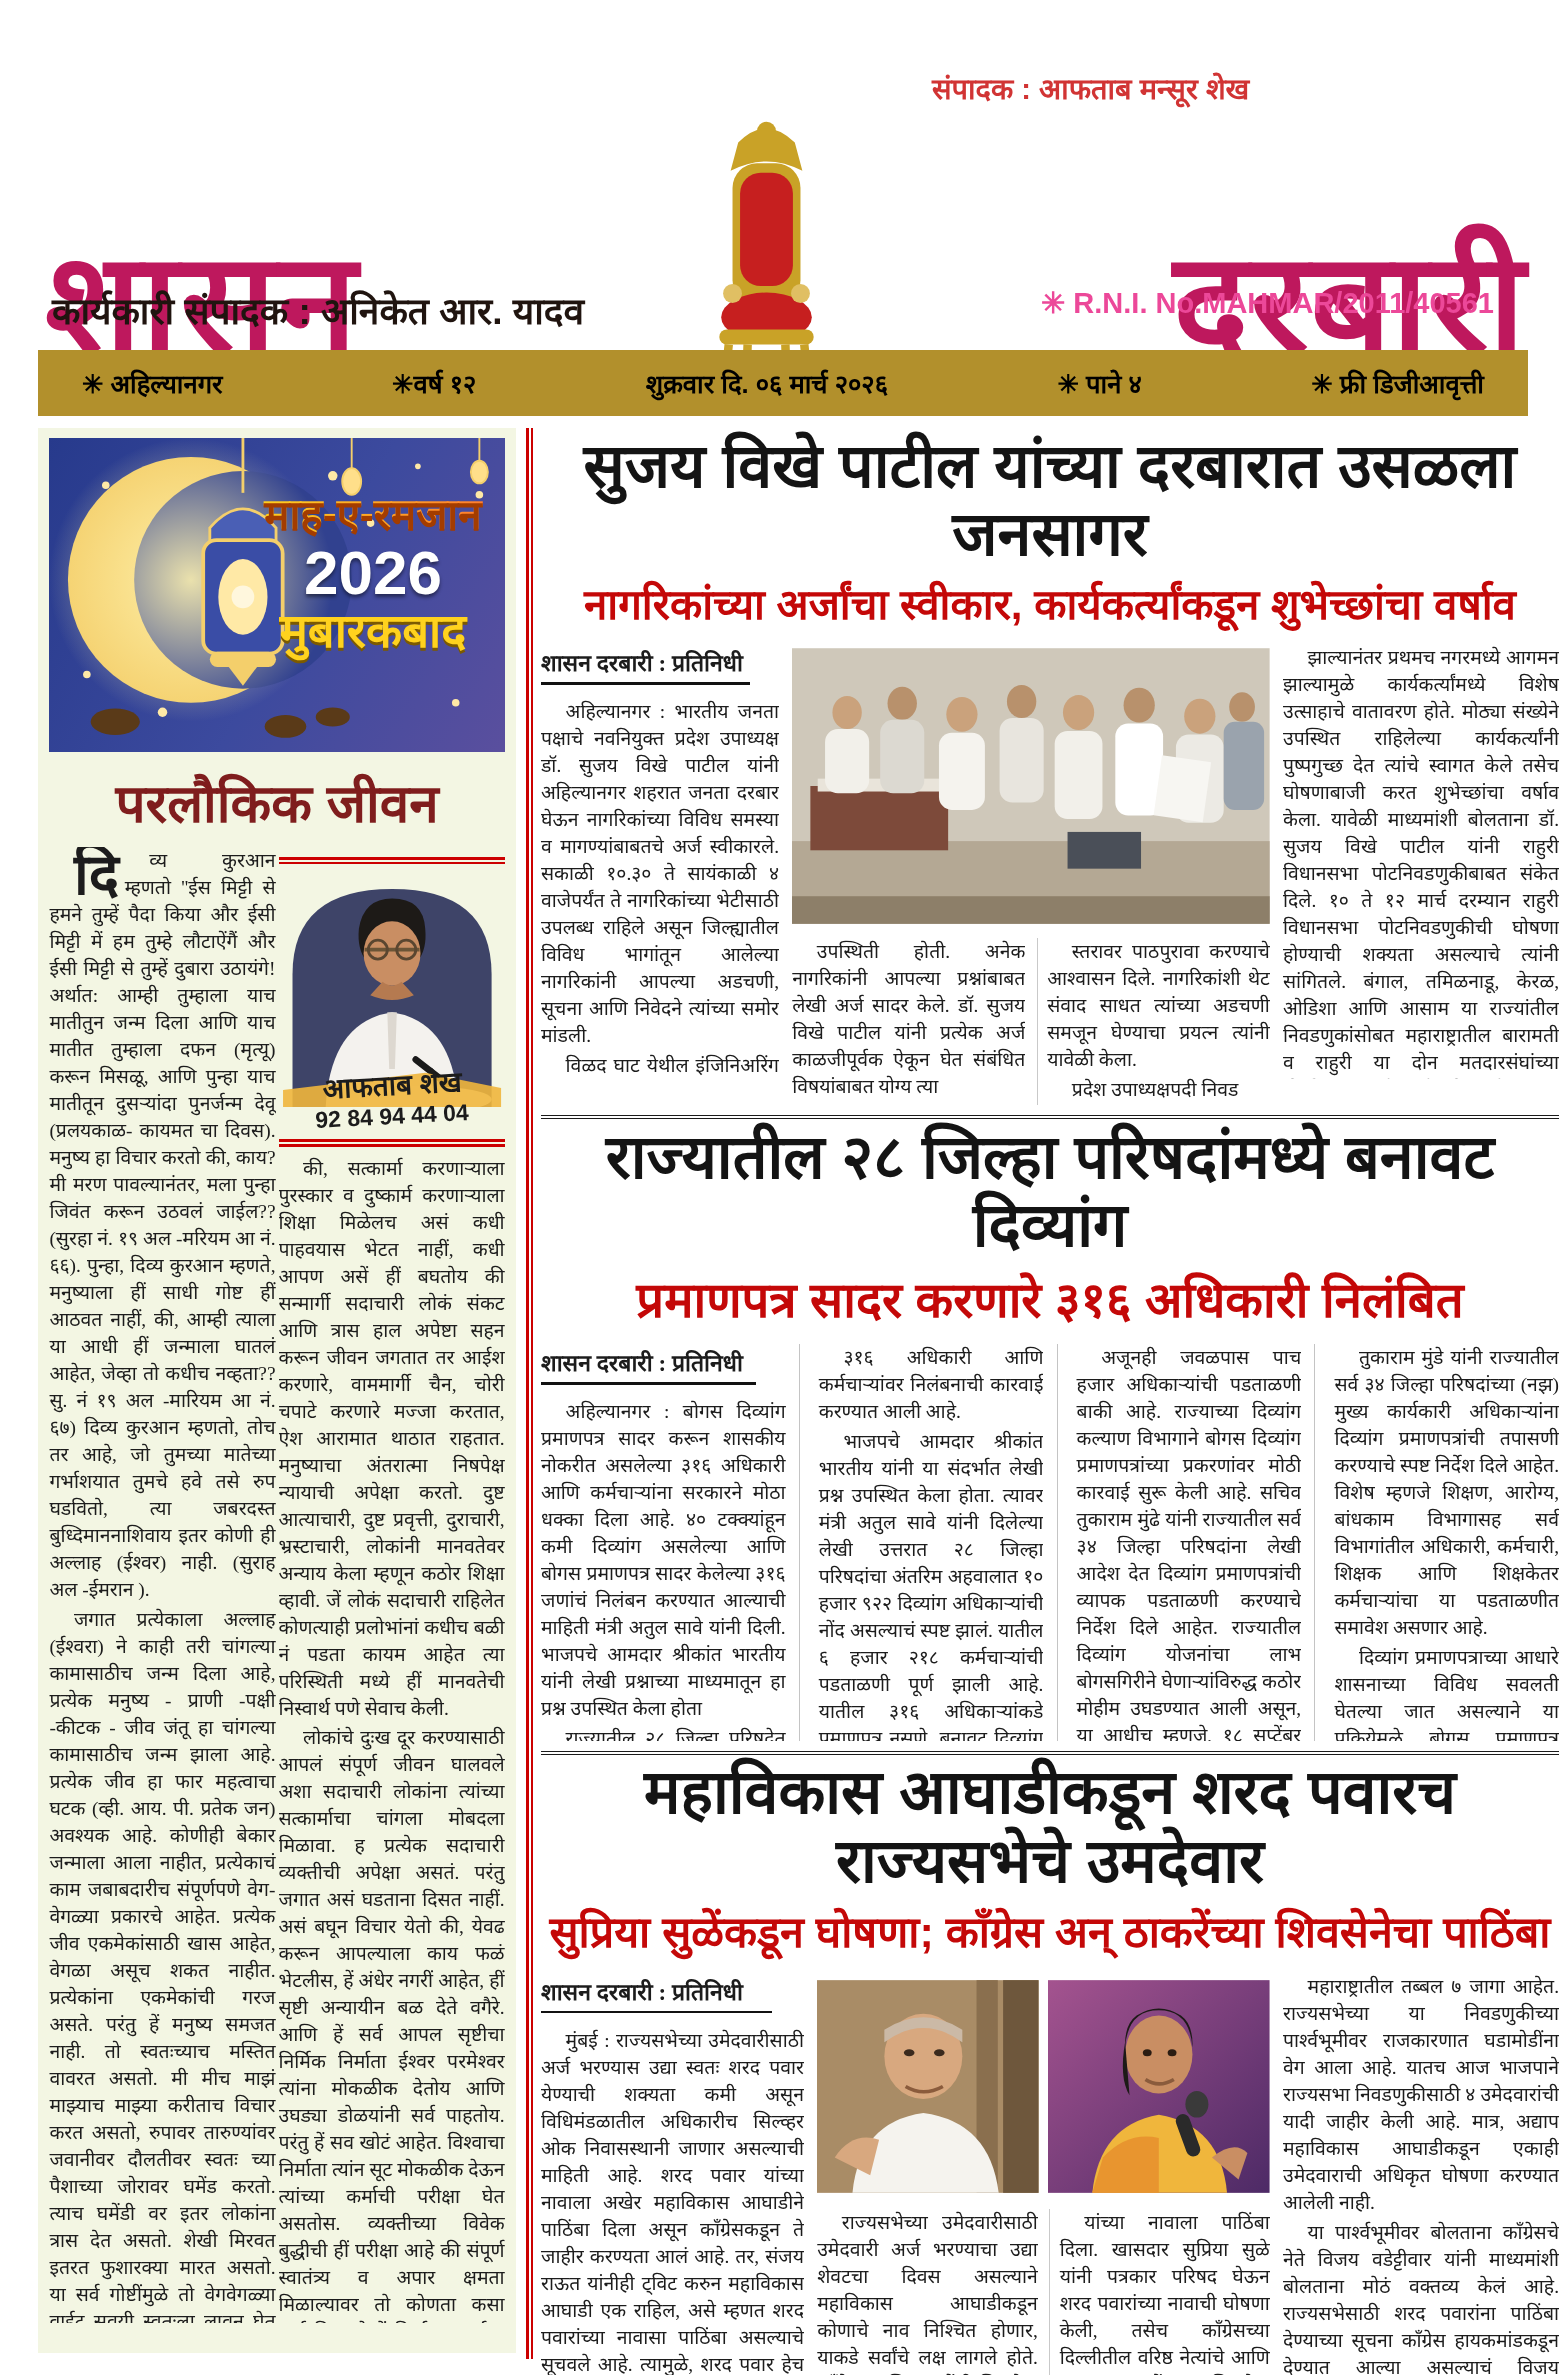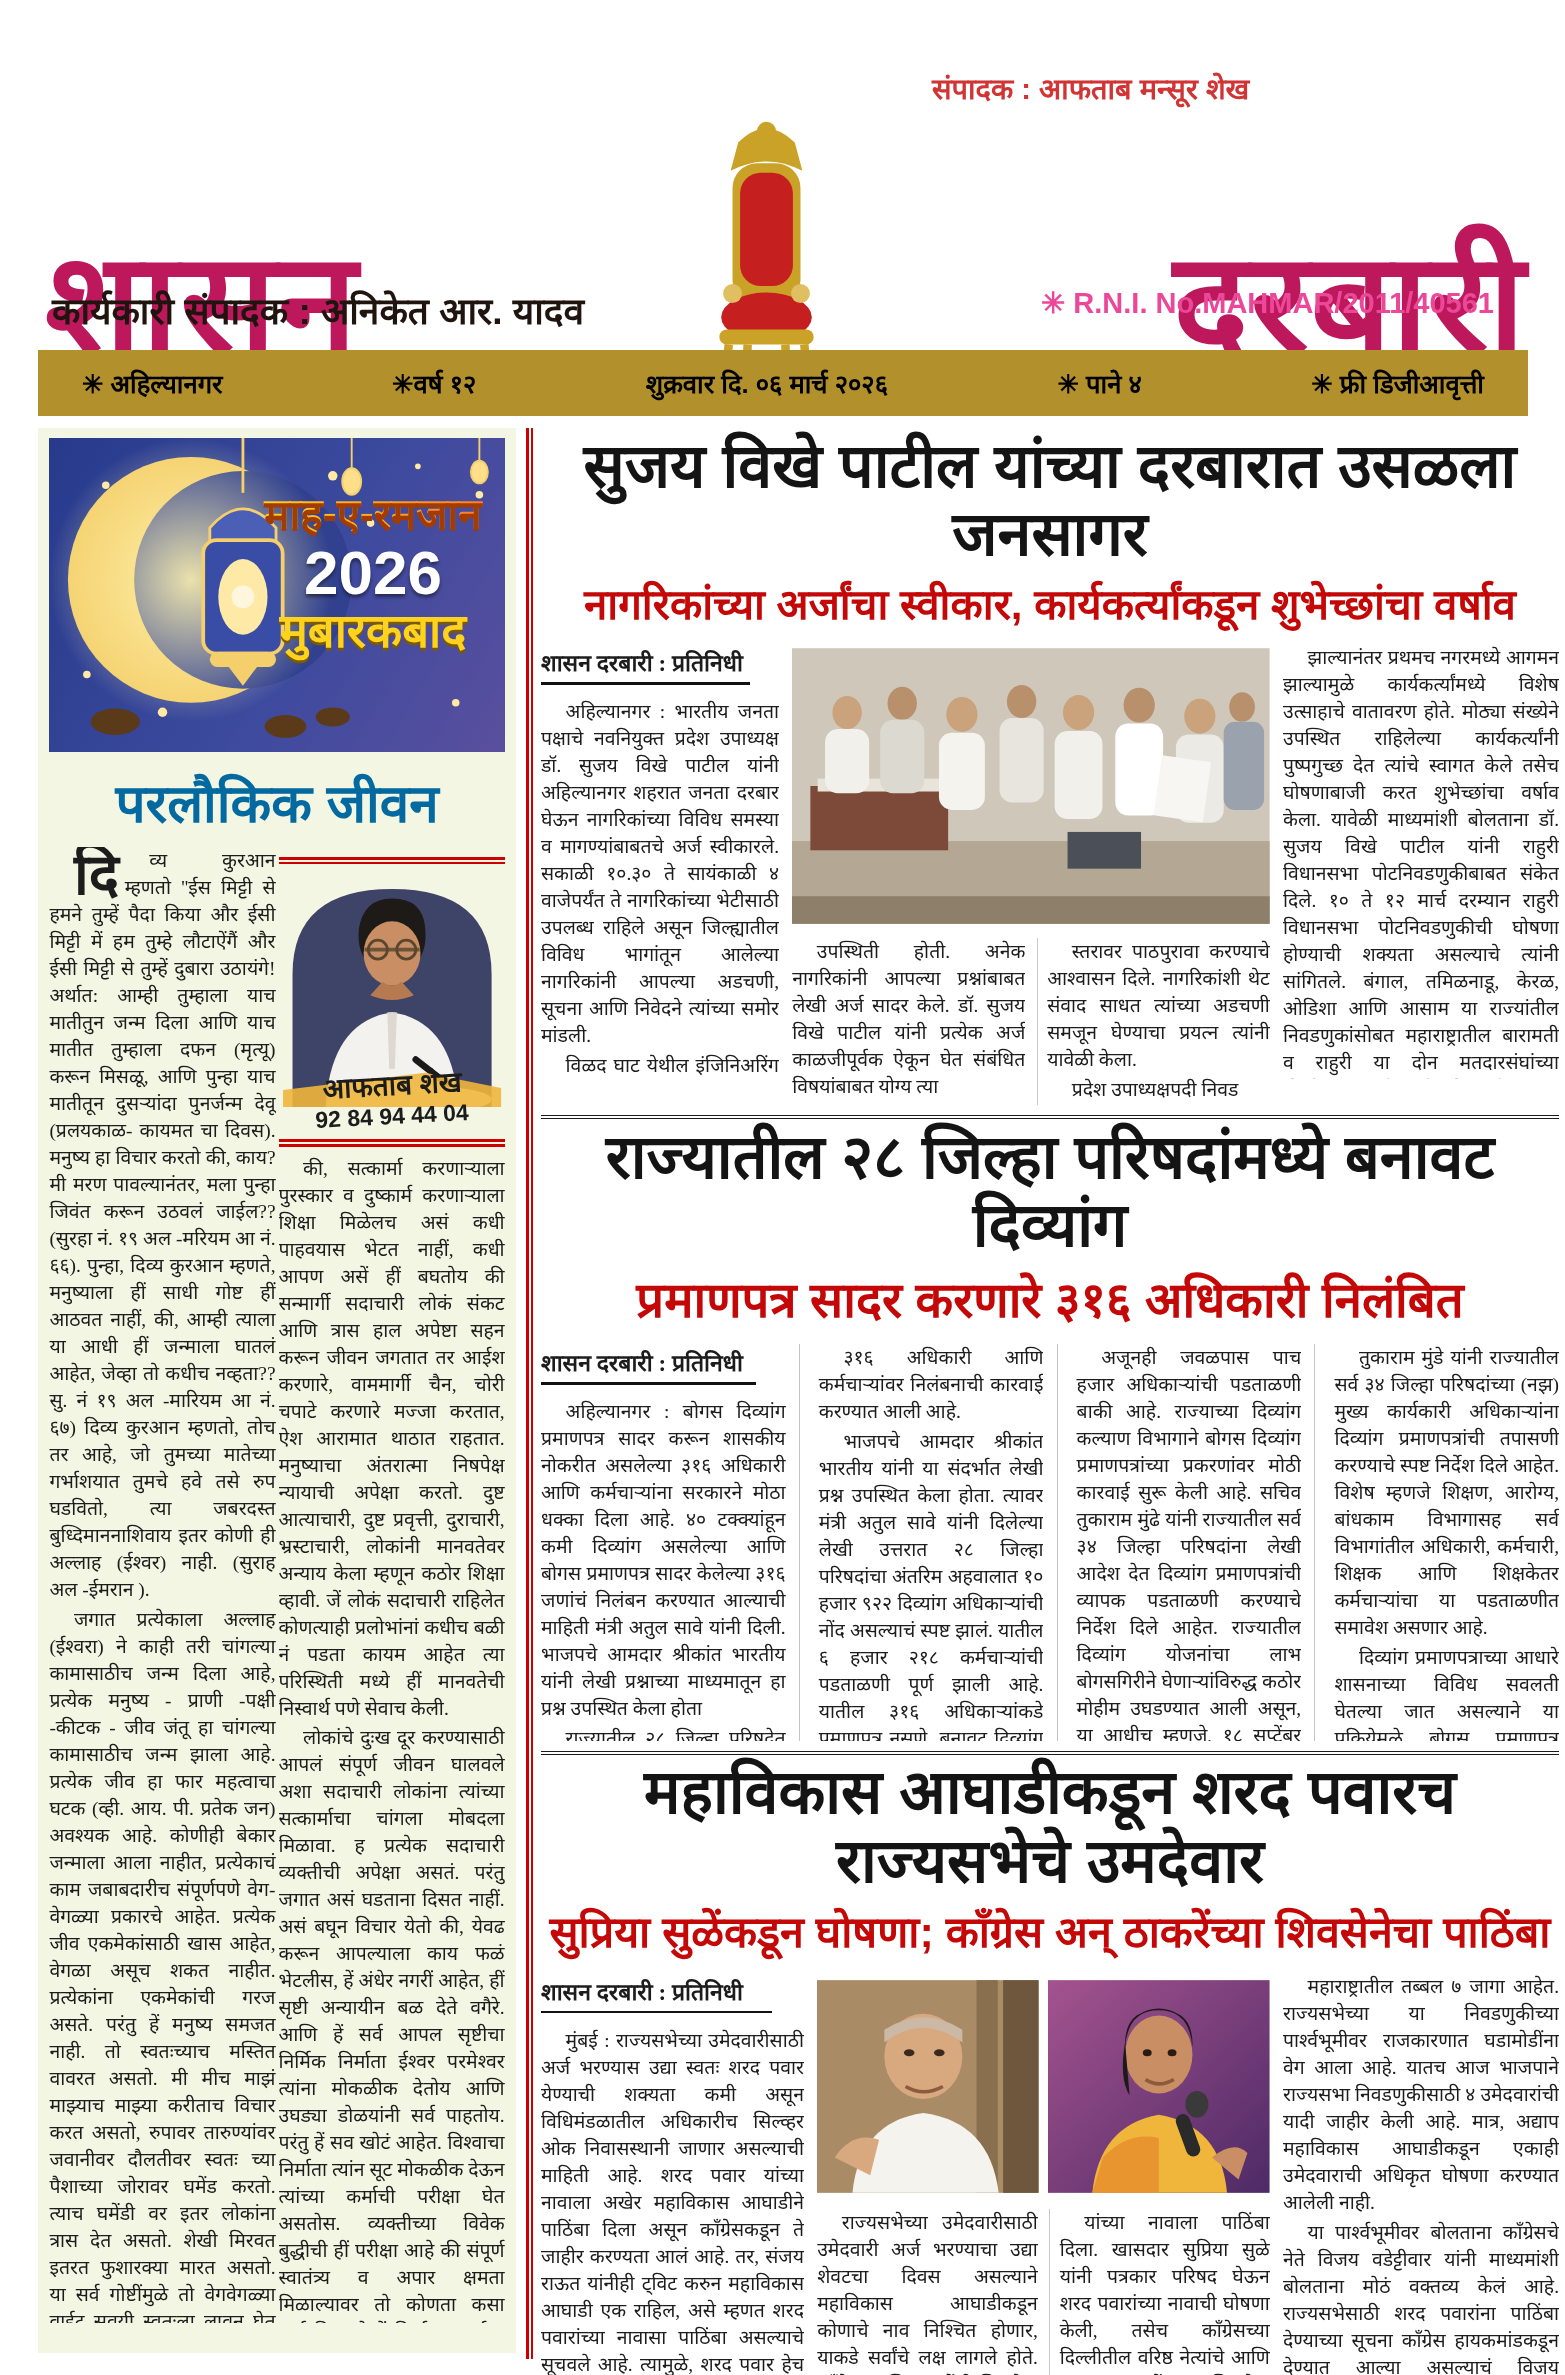--- a/index.html
+++ b/index.html
@@ -26,21 +26,21 @@
   .sidebar{position:absolute;left:38px;top:428px;width:478px;height:1925px;background:#f3f6e3;
         padding:9.5px 11.4px;box-sizing:border-box;overflow:hidden;}
   .banner{position:relative;width:100%;height:314px;background:linear-gradient(120deg,#273a8c 0%,#3c4a9e 55%,#5a4f9e 100%);overflow:hidden;}
   .banner svg{position:absolute;left:0;top:0;}
   .banner-text{position:absolute;right:13.2px;top:45px;width:237px;text-align:center;font-family:"Liberation Sans",sans-serif;font-weight:bold;}
   .banner-l1{font-size:42px;color:#ffd21e;text-shadow:0 1.9px 0 #a33c00;background:linear-gradient(90deg,#ffd21e,#ff7b2e);
         -webkit-background-clip:text;background-clip:text;-webkit-text-fill-color:transparent;}
   .banner-l2{font-size:62px;color:#ffffff;line-height:1.05;text-shadow:0 2.8px 3.8px rgba(0,0,0,.45);}
   .banner-l3{font-size:47px;color:#ffd21e;line-height:1.1;text-shadow:0 2.8px 0 #7c5a00;}
   .side-title{text-align:center;font-family:"Liberation Sans",sans-serif;font-weight:bold;
-        font-size:53px;color:#0369a1;margin:13.2px 0 9.5px;}
+        font-size:53px;color:#7f1d1d;margin:13.2px 0 9.5px;}
   .side-cols{display:grid;grid-template-columns:1fr 1fr;gap:3px;height:1476px;overflow:hidden;}
   .side-col{overflow:hidden;}
   .para{font-size:19.4px;line-height:27px;text-align:justify;text-indent:24.6px;margin:0 0 2.8px;}
   .dropcap > p:first-child::first-letter{font-size:57px;font-weight:bold;float:left;line-height:.85;padding:3.8px 5.7px 0 0;}
   
   .columnist{margin-bottom:7.6px;}
   .red-hr{height:7.6px;background:linear-gradient(#cc0000 0 2.8px,#f3f6e3 2.8px 4.7px,#cc0000 4.7px 7.6px);}
   .columnist-photo{position:relative;height:237px;margin:5.7px 0 0;}
   .columnist-name{font-family:"Liberation Sans",sans-serif;font-weight:bold;font-size:28px;
         text-align:center;transform:rotate(-3deg);margin-top:-42px;position:relative;}

